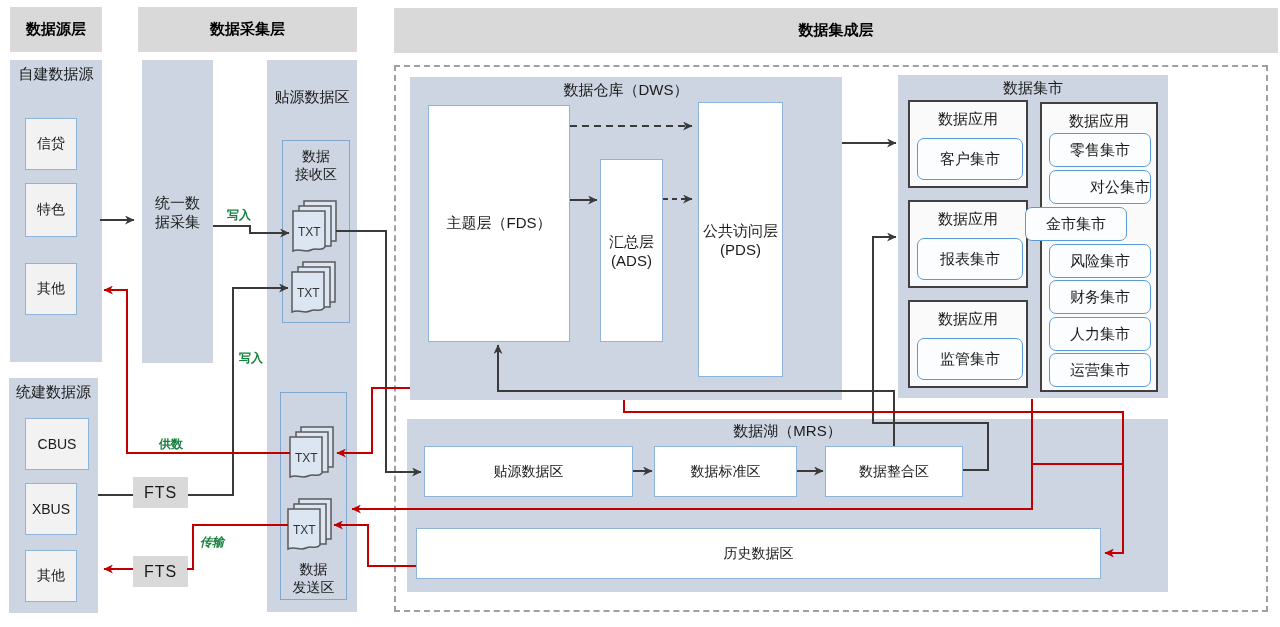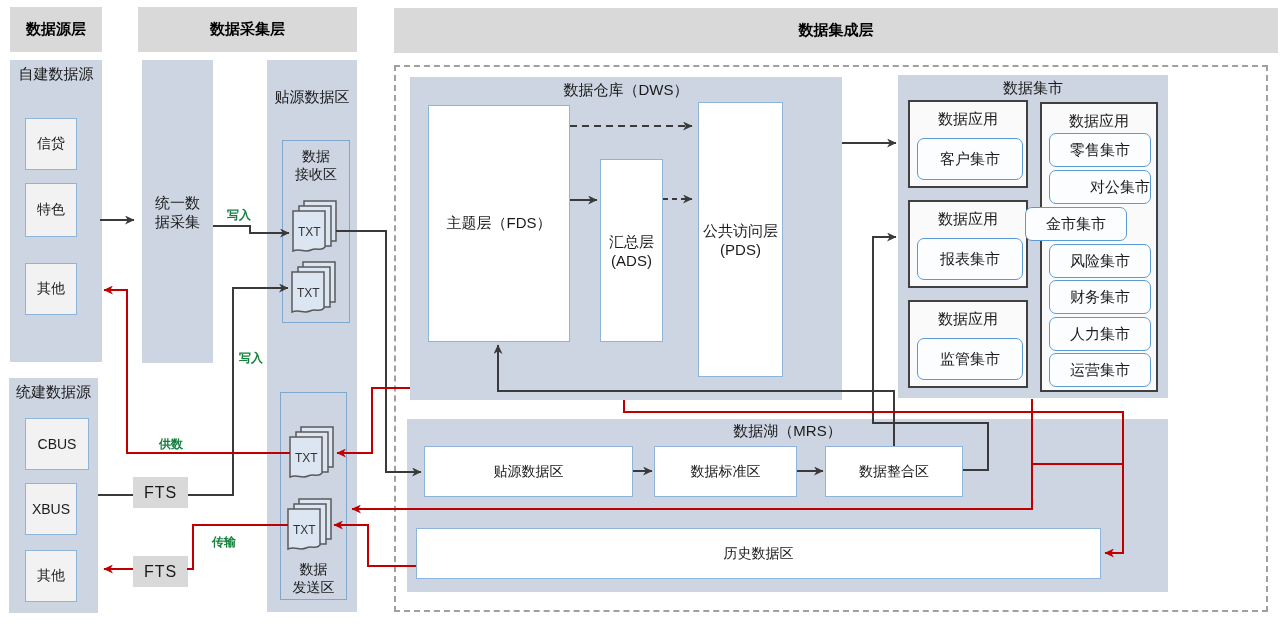--- a/index.html
+++ b/index.html
@@ -178,21 +178,21 @@
     <div class="panel-title" style="top:3px;">数据湖（MRS）</div>
   </div>
   <div class="abs whitebox" style="left:424px;top:446px;width:209px;height:51px;"><span>贴源数据区</span></div>
   <div class="abs whitebox" style="left:654px;top:446px;width:143px;height:51px;"><span>数据标准区</span></div>
   <div class="abs whitebox" style="left:825px;top:446px;width:138px;height:51px;"><span>数据整合区</span></div>
   <div class="abs whitebox" style="left:416px;top:528px;width:685px;height:51px;"><span>历史数据区</span></div>
 
   <div class="red-label" style="left:227px;top:207px;">写入</div>
   <div class="red-label" style="left:239px;top:350px;">写入</div>
   <div class="red-label" style="left:159px;top:436px;">供数</div>
-  <div class="red-label" style="left:212px;top:534px;">传输</div>
+  <div class="red-label" style="left:200px;top:534px;font-style:italic;">传输</div>
 
   <svg class="flow-svg" width="1280" height="627" viewBox="0 0 1280 627">
     <defs>
       <marker id="ab" markerWidth="10" markerHeight="9" refX="9" refY="4.5" orient="auto" markerUnits="userSpaceOnUse">
         <path d="M0 0 L9.5 4.5 L0 9 L2.8 4.5 Z" fill="#3a3a3a"></path>
       </marker>
       <marker id="ar" markerWidth="10" markerHeight="9" refX="9" refY="4.5" orient="auto" markerUnits="userSpaceOnUse">
         <path d="M0 0 L9.5 4.5 L0 9 L2.8 4.5 Z" fill="#c00000"></path>
       </marker>
     </defs>

